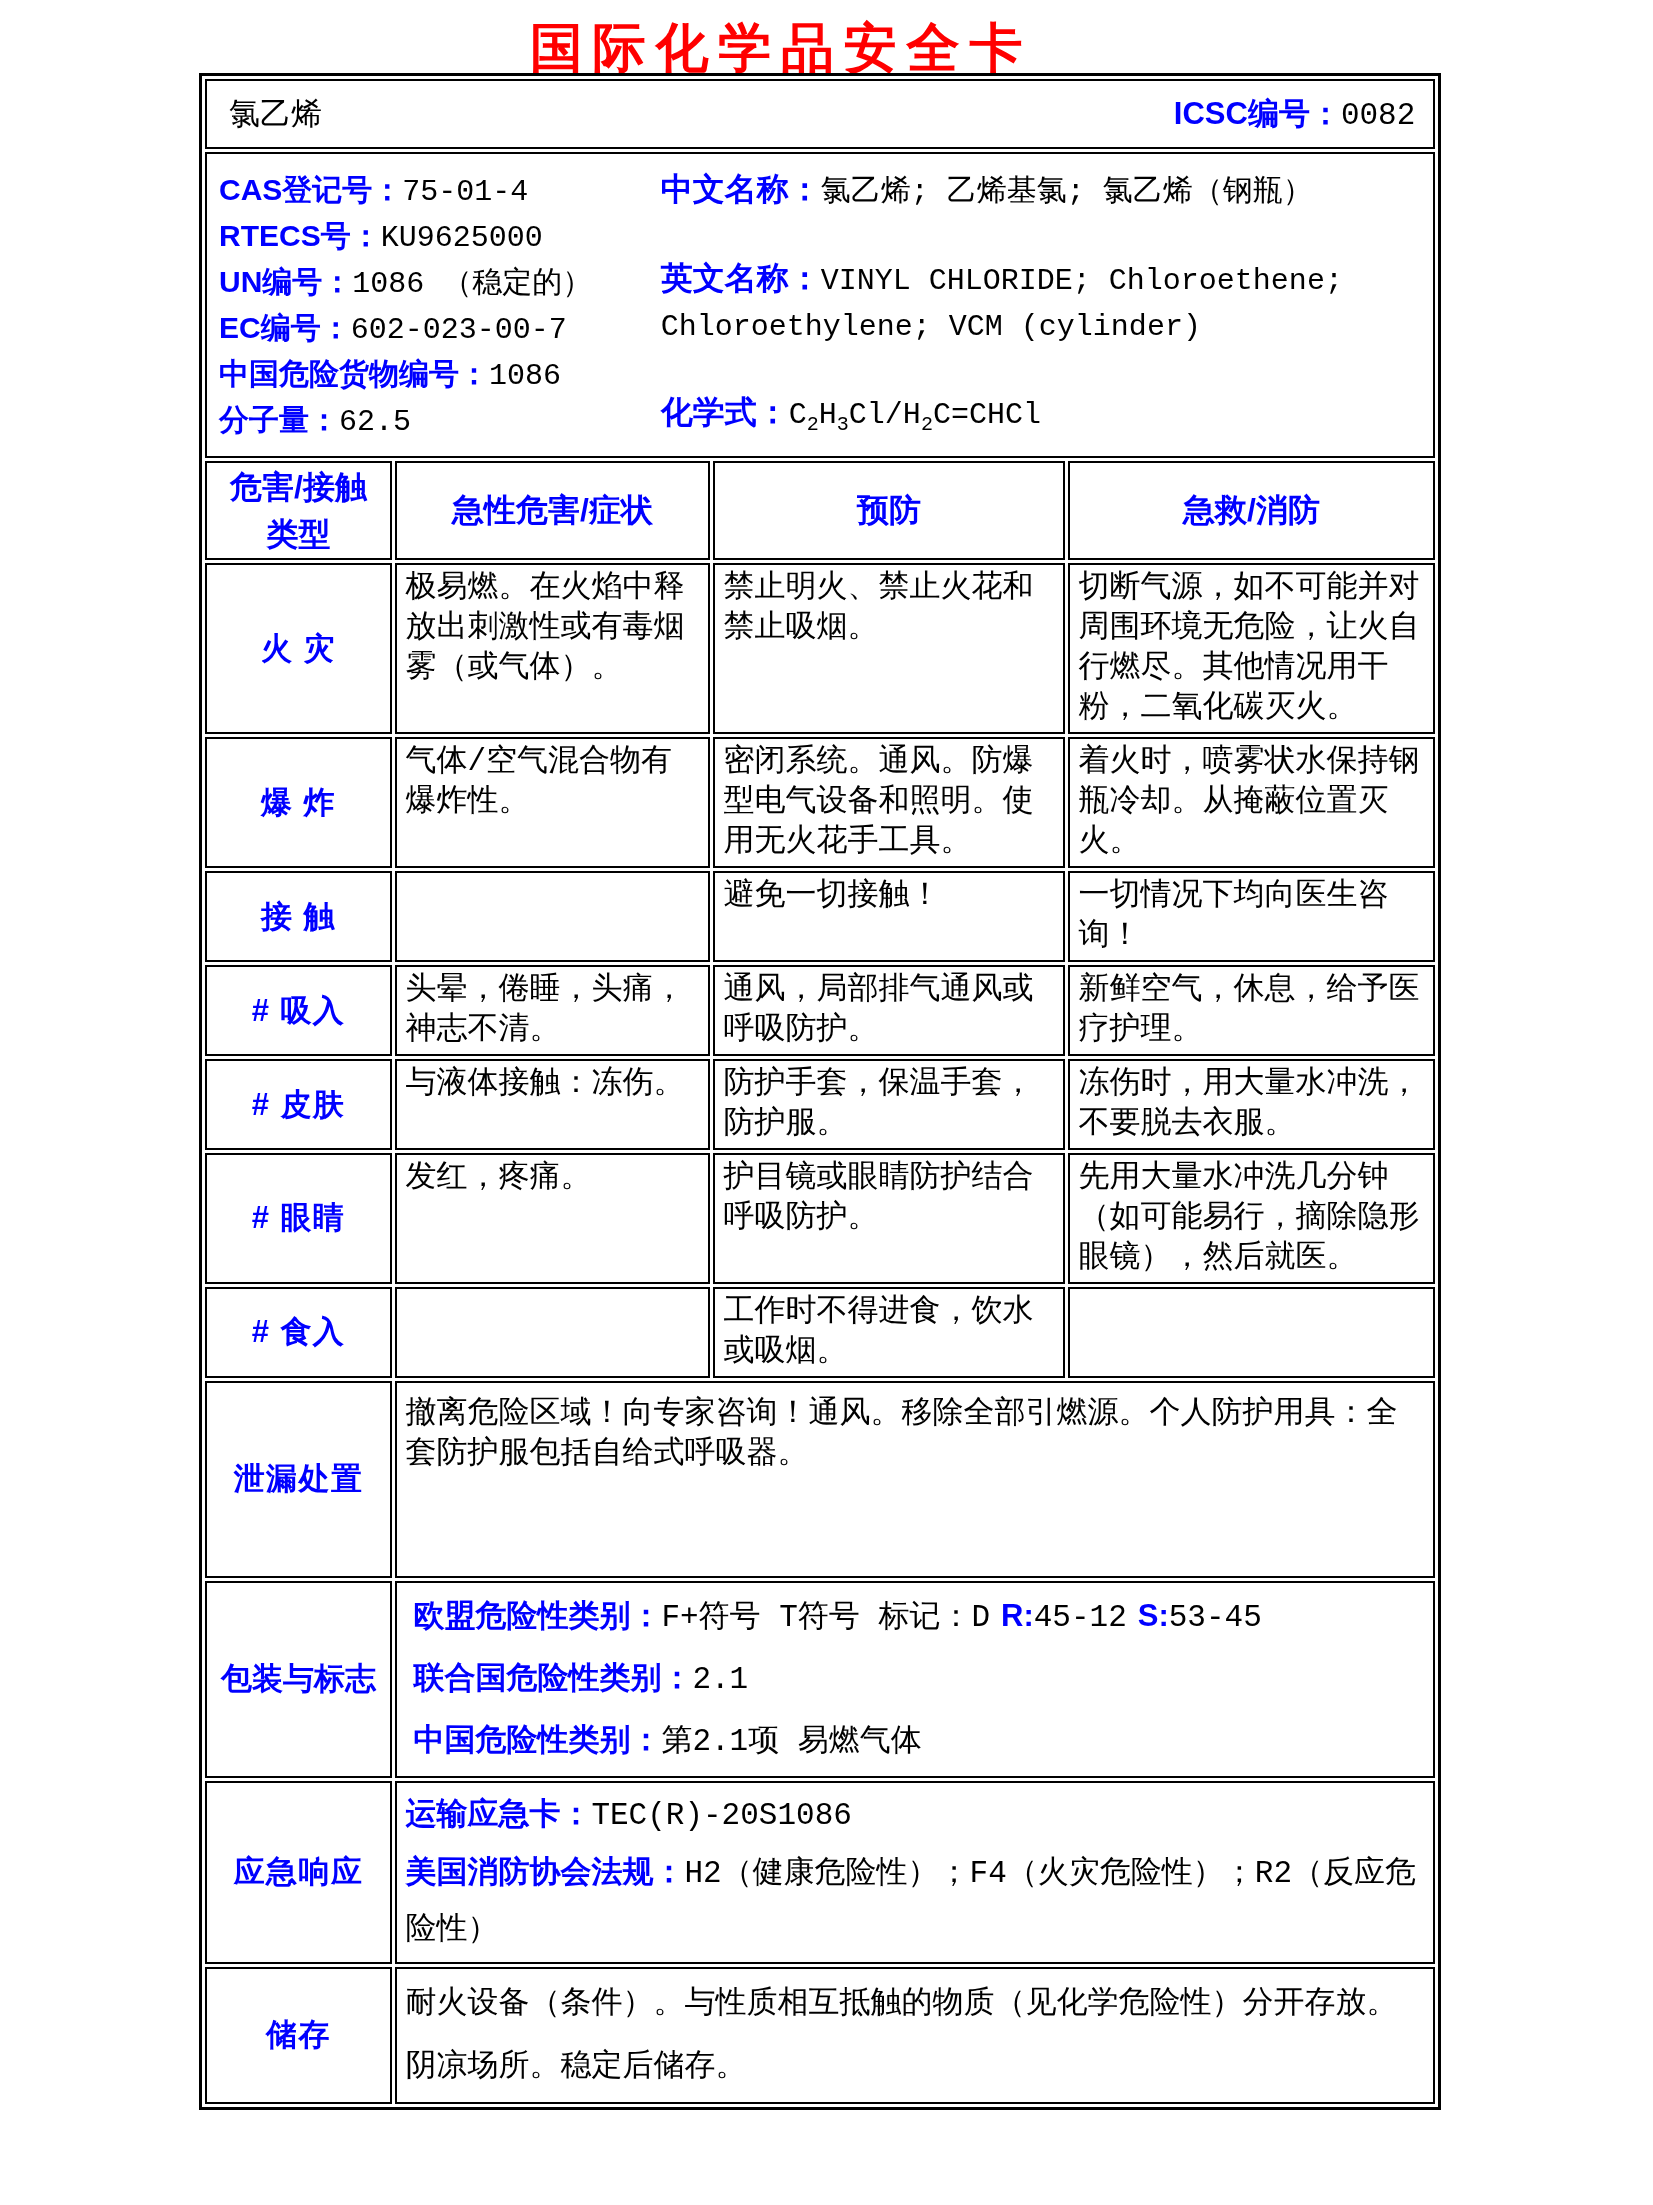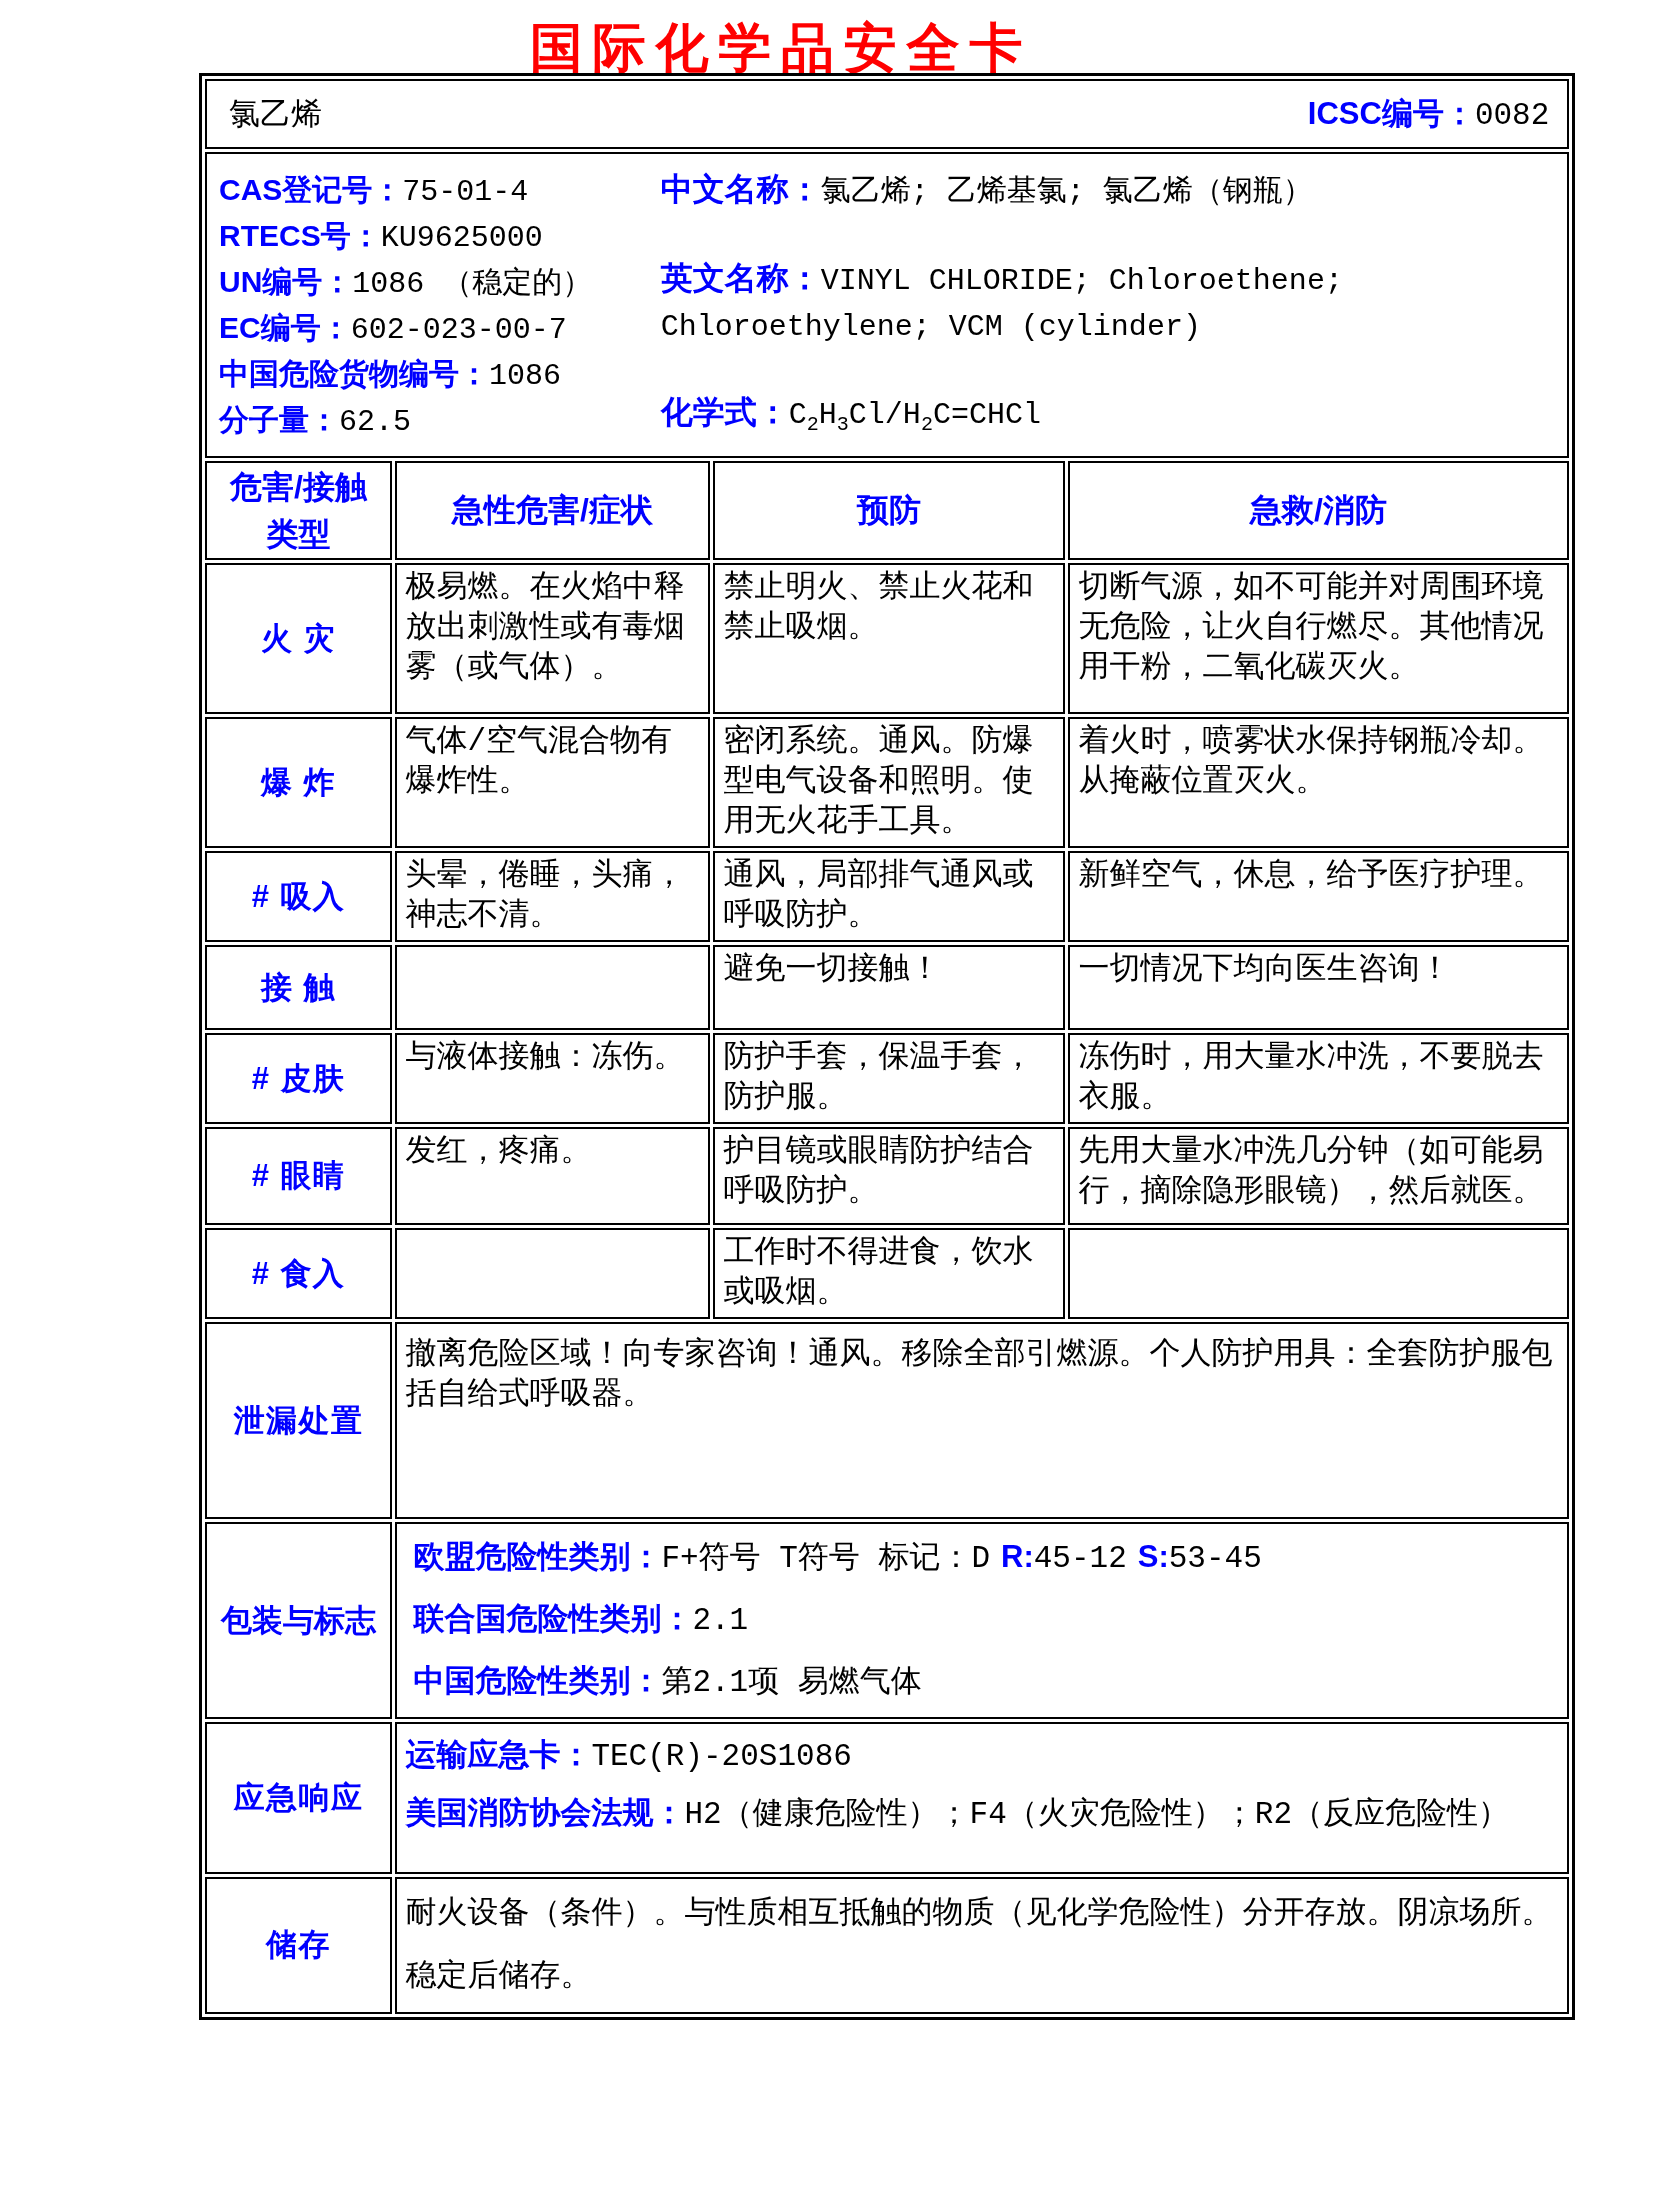--- a/index.html
+++ b/index.html
@@ -8,21 +8,21 @@
     font-family:"Liberation Sans","DejaVu Sans",sans-serif;
     color:#000;
   }
   .page-title{
     margin:0;padding-top:12.5px;width:1562px;
     text-align:center;color:#ff0000;
     font-size:53px;font-weight:bold;letter-spacing:9.8px;
     font-family:"Liberation Sans","DejaVu Sans",sans-serif;
   }
   table.card{
-    position:absolute;left:199px;top:73px;width:1376px;
+    position:absolute;left:199px;top:73px;width:1242px;
     border-collapse:separate;border-spacing:3.5px;
     border:3.5px solid #000;background:#fff;table-layout:fixed;
   }
   td{border:2.1px solid #000;background:#fff;overflow:hidden;}
   
   .blab{color:#0000ff;font-weight:bold;font-family:"Liberation Sans","DejaVu Sans",sans-serif;}
   
   .val{color:#000;font-weight:normal;font-family:"Liberation Mono","DejaVu Sans Mono",monospace;}
   
   .toprow{display:flex;justify-content:space-between;align-items:center;padding:9.8px 16.7px 9.8px 21px;font-size:31px;}
@@ -118,32 +118,32 @@
     <td class="ccell">切断气源，如不可能并对周围环境无危险，让火自行燃尽。其他情况用干粉，二氧化碳灭火。</td>
   </tr>
 
   <tr style="height:120px">
     <td class="lcell">爆 炸</td>
     <td class="ccell">气体/空气混合物有爆炸性。</td>
     <td class="ccell">密闭系统。通风。防爆型电气设备和照明。使用无火花手工具。</td>
     <td class="ccell">着火时，喷雾状水保持钢瓶冷却。从掩蔽位置灭火。</td>
   </tr>
 
+  <tr style="height:85px">
+    <td class="lcell">接 触</td>
+    <td class="ccell"></td>
+    <td class="ccell">避免一切接触！</td>
+    <td class="ccell">一切情况下均向医生咨询！</td>
+  </tr>
+
   <tr style="height:89px">
     <td class="lcell"># 吸入</td>
     <td class="ccell">头晕，倦睡，头痛，神志不清。</td>
     <td class="ccell">通风，局部排气通风或呼吸防护。</td>
     <td class="ccell">新鲜空气，休息，给予医疗护理。</td>
-  </tr>
-
-  <tr style="height:85px">
-    <td class="lcell">接 触</td>
-    <td class="ccell"></td>
-    <td class="ccell">避免一切接触！</td>
-    <td class="ccell">一切情况下均向医生咨询！</td>
   </tr>
 
   <tr style="height:78px">
     <td class="lcell"># 皮肤</td>
     <td class="ccell">与液体接触：冻伤。</td>
     <td class="ccell">防护手套，保温手套，防护服。</td>
     <td class="ccell">冻伤时，用大量水冲洗，不要脱去衣服。</td>
   </tr>
 
   <tr style="height:98px">

